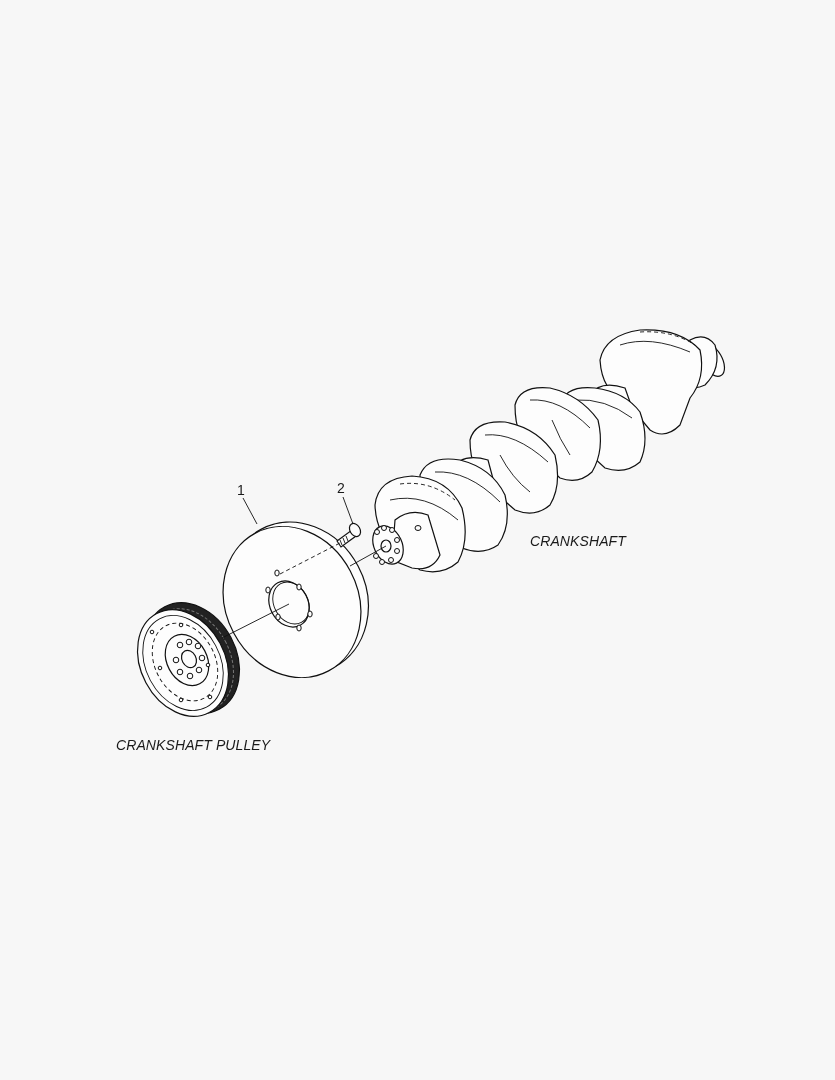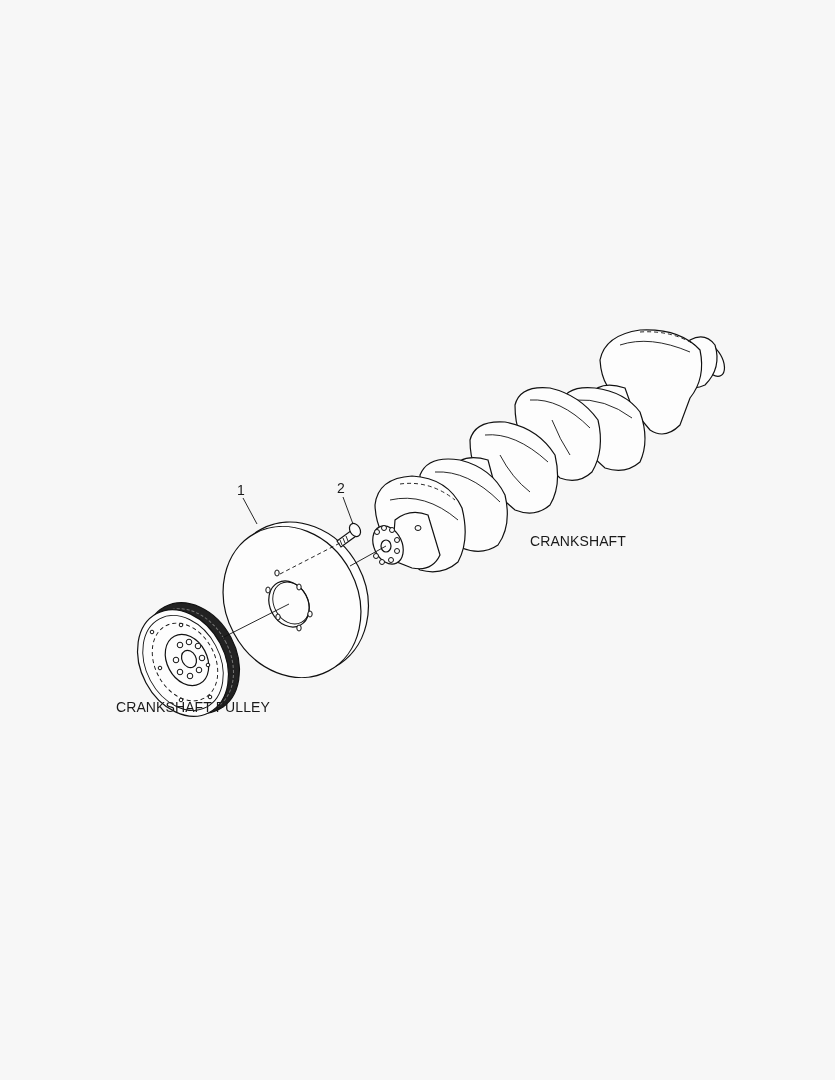--- a/index.html
+++ b/index.html
@@ -11,21 +11,21 @@
     }
     #diagram { position: absolute; left: 0; top: 0; width: 835px; height: 1080px; }
     .label {
       position: absolute;
       font-family: "Liberation Sans", sans-serif;
       color: #1a1a1a;
       white-space: nowrap;
       line-height: 1;
     }
     .callout { font-size: 14px; }
-    .part-name { font-size: 14px; letter-spacing: 0.1px; }
+    .part-name { font-size: 14px; letter-spacing: 0.1px; font-style: italic; }
     .ln { fill: none; stroke: #111; stroke-width: 1.2; stroke-linecap: round; stroke-linejoin: round; }
     .ln-thin { fill: none; stroke: #111; stroke-width: 0.9; }
     .dash { fill: none; stroke: #111; stroke-width: 0.9; stroke-dasharray: 4 3; }
     .fill-w { fill: #fdfdfd; stroke: #111; stroke-width: 1.2; }
     .hole { fill: #fdfdfd; stroke: #111; stroke-width: 1; }
   </style>
 </head>
 <body>
 
 <svg id="diagram" viewBox="0 0 835 1080" xmlns="http://www.w3.org/2000/svg">
@@ -137,13 +137,13 @@
 
   <g>
     <line class="ln-thin" x1="243" y1="498" x2="257" y2="524"></line>
     <line class="ln-thin" x1="343" y1="497" x2="353" y2="524"></line>
   </g>
 </svg>
 
 <span class="label callout" style="left:237px; top:483px;">1</span>
 <span class="label callout" style="left:337px; top:481px;">2</span>
 <span class="label part-name" style="left:530px; top:534px;">CRANKSHAFT</span>
-<span class="label part-name" style="left:116px; top:700px;">CRANKSHAFT PULLEY</span>
+<span class="label part-name" style="left:116px; top:738px;">CRANKSHAFT PULLEY</span>
 
 </body></html>

